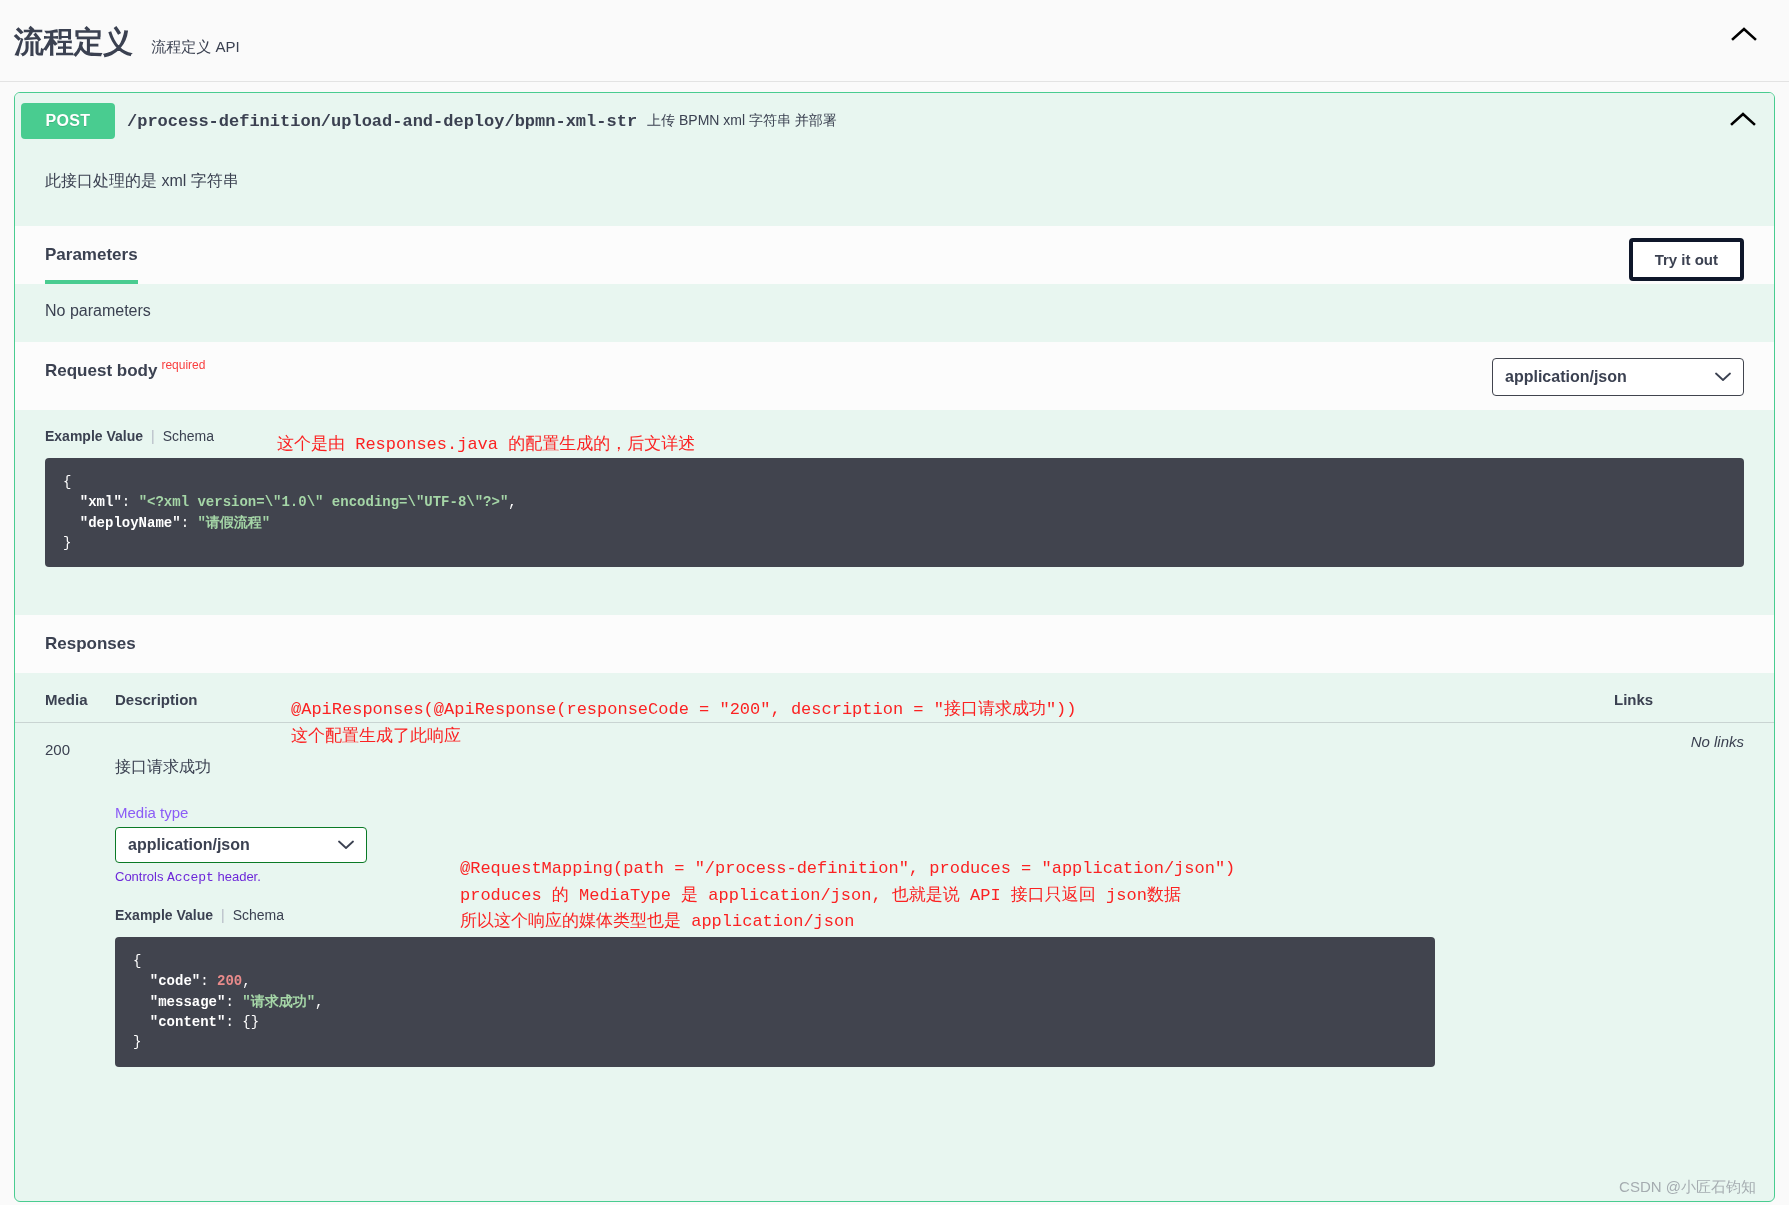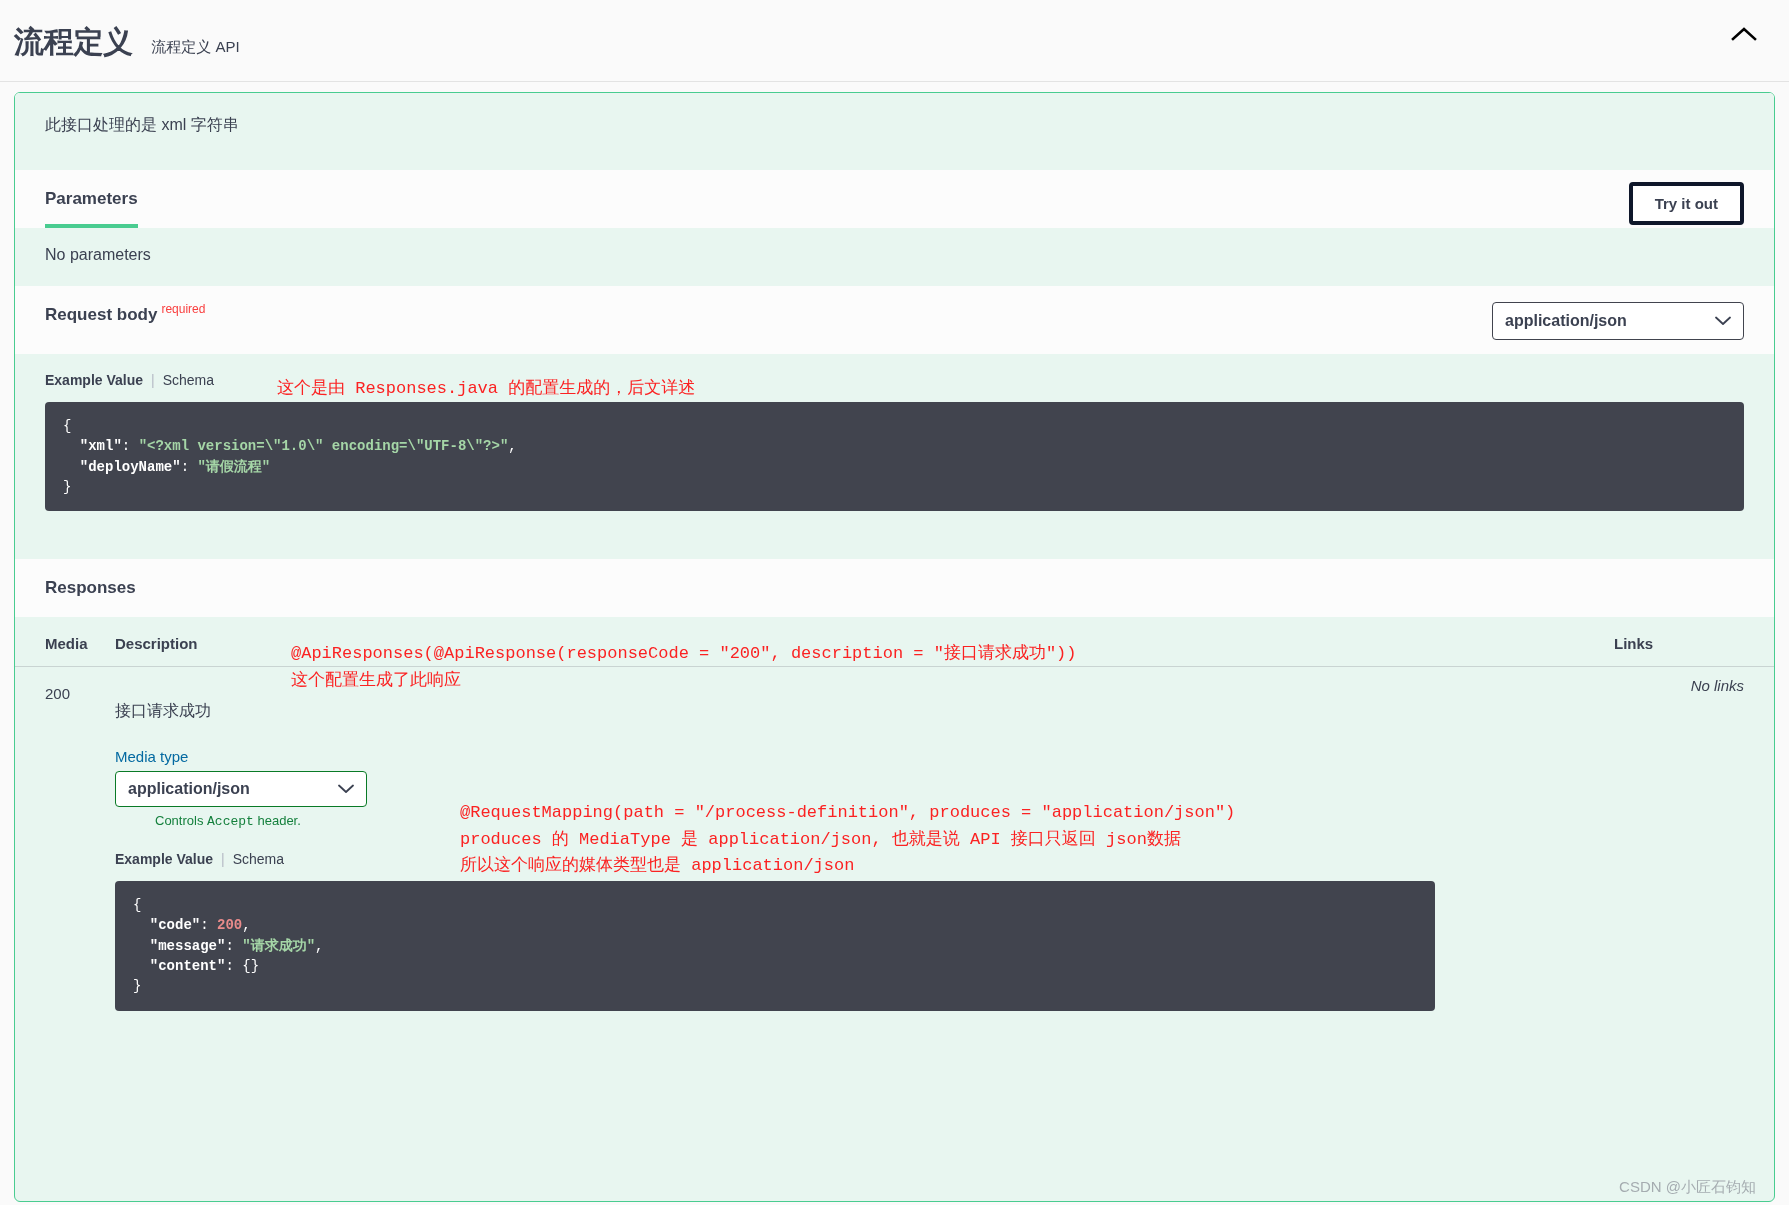--- a/index.html
+++ b/index.html
@@ -235,23 +235,23 @@
     font-size: 15px;
     color: #3b4151;
   }
   .col-code { width: 100px; padding-left: 30px !important; }
   .col-desc { }
   .col-links { width: 160px; text-align: right; padding-right: 30px !important; }
   .no-links { font-style: italic; color: #3b4151; font-size: 15px; }
   .resp-code { font-size: 16px; padding-top: 18px !important; }
   .resp-desc-text { font-size: 16px; margin: 24px 0 0 0; }
 
-  .media-label { font-size: 15px; color: #0369a1; margin: 26px 0 6px 0; }
+  .media-label { font-size: 15px; color: #8b5cf6; margin: 26px 0 6px 0; }
   .media-hint {
-    font-size: 13px; color: #15803d; margin-top: 6px; margin-left: 40px;
+    font-size: 13px; color: #6d28d9; margin-top: 6px;
   }
   .media-hint code {
     font-family: "Liberation Mono", "DejaVu Sans Mono", monospace;
     font-size: 13px;
   }
 
   
   .annot {
     color: #fb2222;
     font-family: "Liberation Mono", "DejaVu Sans Mono", monospace;
@@ -278,20 +278,30 @@
   <span class="tag-desc">流程定义 API</span>
   <span class="tag-chevron">
     <svg width="26" height="16" viewBox="0 0 26 16" aria-hidden="true">
       <path d="M2 13 L13 3 L24 13" stroke="#000" stroke-width="2.6" fill="none" stroke-linecap="square"></path>
     </svg>
   </span>
 </div>
 
 <div class="op-block">
 
+  <div class="op-summary">
+    <span class="http-verb">POST</span>
+    <span class="op-path">/process-definition/upload-and-deploy/bpmn-xml-str</span>
+    <span class="op-summary-desc">上传 BPMN xml 字符串 并部署</span>
+    <span class="op-chevron">
+      <svg width="26" height="16" viewBox="0 0 26 16" aria-hidden="true">
+        <path d="M2 13 L13 3 L24 13" stroke="#000" stroke-width="2.6" fill="none" stroke-linecap="square"></path>
+      </svg>
+    </span>
+  </div>
 
   <div class="op-body">
 
     <div class="op-desc-area">
       <span>此接口处理的是 xml 字符串</span>
     </div>
 
     <div class="section-bar">
       <h4 class="section-title" style="display:inline-block;">
         <span class="params-tab">Parameters</span>

